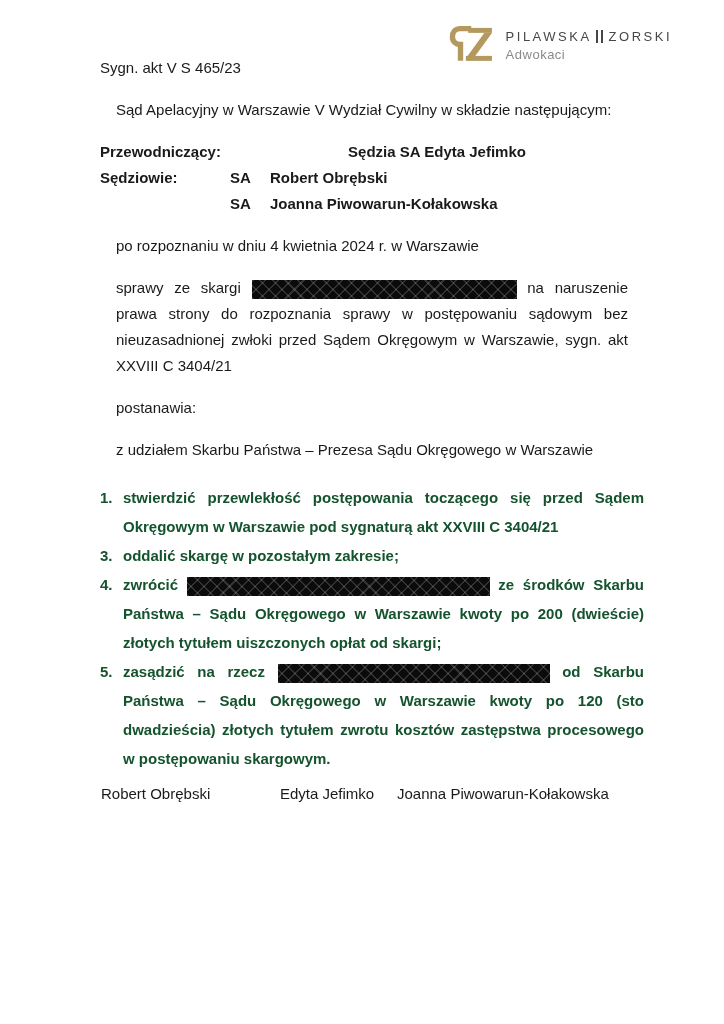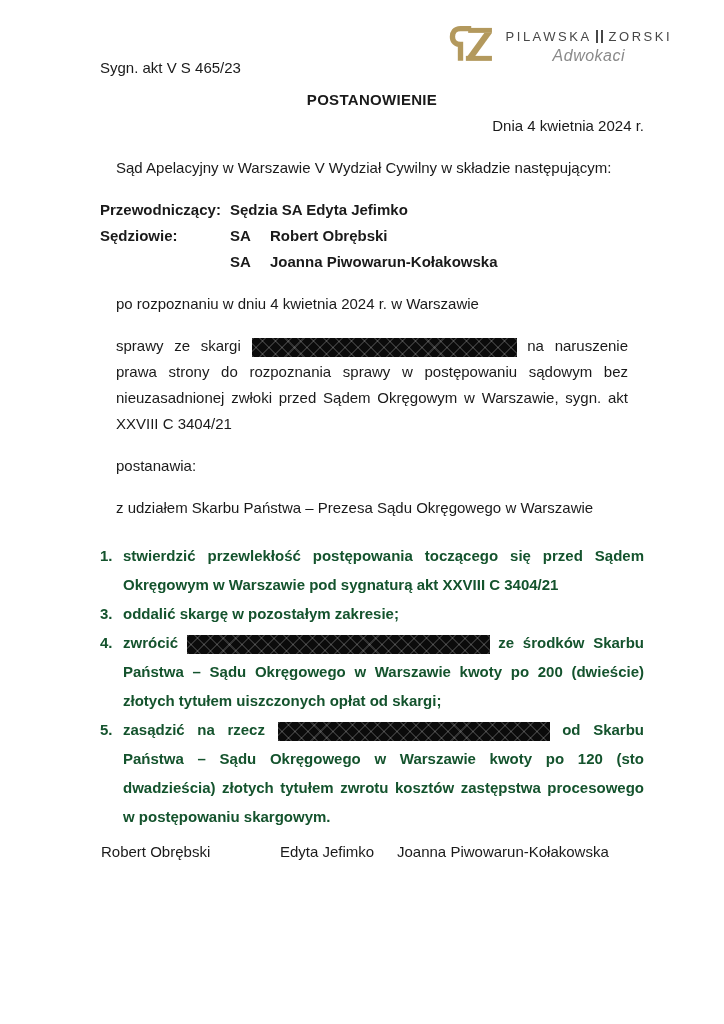--- a/index.html
+++ b/index.html
@@ -40,42 +40,40 @@
     align-items: center;
   }
   .logo-sep {
     display: inline-block;
     width: 7px;
     height: 13px;
     margin: 0 6px 0 4px;
     background: repeating-linear-gradient(90deg, currentColor 0 2px, transparent 2px 5px);
   }
   .logo-sub {
-    text-align: center;
-    font-size: 16px;
+    font-size: 13px;
     letter-spacing: 0.5px;
     color: #8a8a8a;
     margin-top: 3px;
-    font-style: italic;
   }
 
   
   .case-number { margin-top: 35px; }
   .doc-title   { margin-top: 6px; text-align: center; font-weight: bold; letter-spacing: 0.3px; }
   .doc-date    { text-align: right; }
 
   
   .body-block { margin-top: 14px; }
   .line { margin: 16px; }
   .comp-grid {
     display: grid;
     grid-template-columns: 130px 40px auto;
     font-weight: bold;
   }
-  .comp-grid .span-rest { grid-column: 2 / -1; }
+  .comp-grid .span-rest { grid-column: 2 / -1; text-align: center; }
   .justified { text-align: justify; }
 
   
   .redaction {
     display: inline-block;
     height: 19px;
     vertical-align: text-bottom;
     position: relative;
     top: 3px;
     background-color: #0b0b0b;
@@ -134,22 +132,20 @@
       <span class="logo-name" style="color: rgb(71, 71, 71);">
         <span>PILAWSKA</span>
         <span class="logo-sep"></span>
         <span>ZORSKI</span>
       </span>
       <span class="logo-sub" style="display:block">Adwokaci</span>
     </span>
   </div>
 
   <div class="case-number">Sygn. akt V S 465/23</div>
-  <div class="doc-title">POSTANOWIENIE</div>
-  <div class="doc-date">Dnia 4 kwietnia 2024 r.</div>
 
   <div class="body-block">
     <p class="line">Sąd Apelacyjny w Warszawie V Wydział Cywilny w składzie następującym:</p>
     <div class="comp-grid">
       <span>Przewodniczący:</span>
       <span class="span-rest">Sędzia SA Edyta Jefimko</span>
       <span>Sędziowie:</span>
       <span>SA</span>
       <span>Robert Obrębski</span>
       <span></span>

